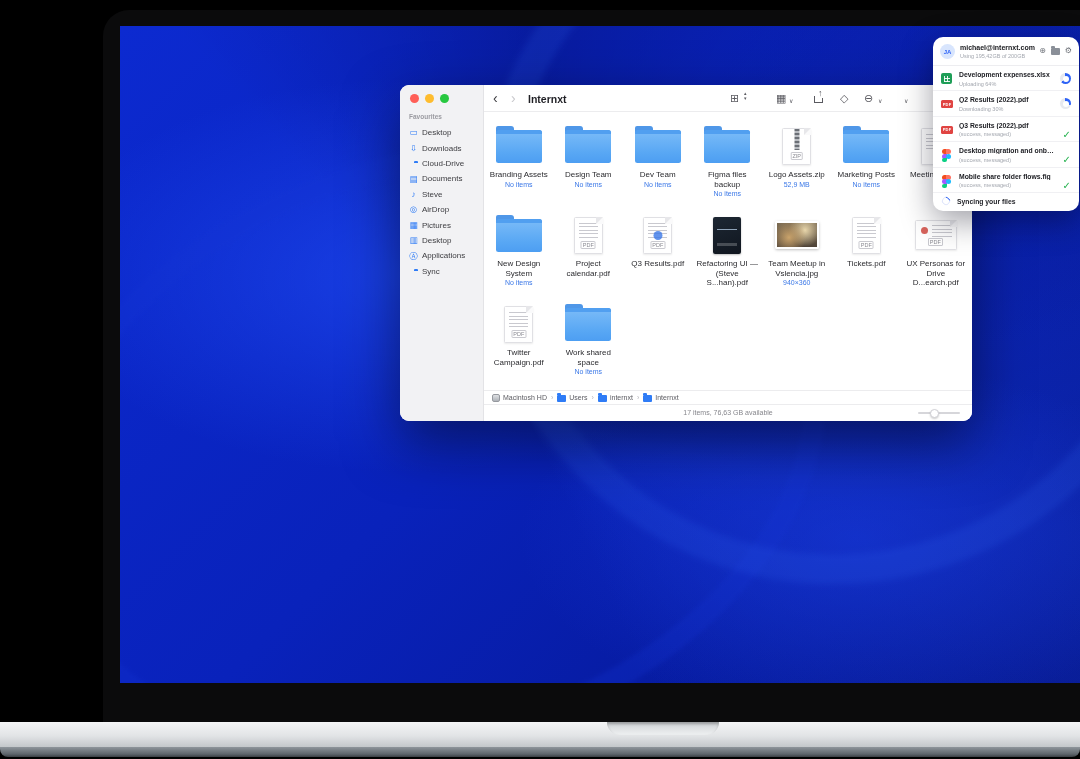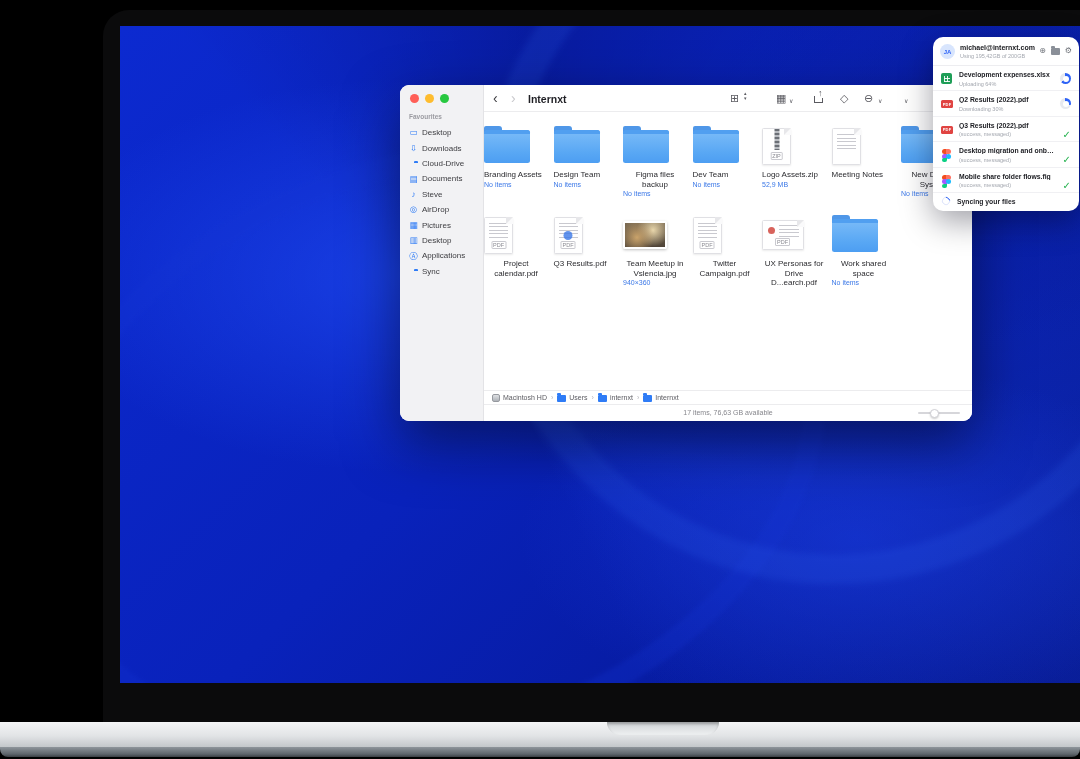--- a/index.html
+++ b/index.html
@@ -58,21 +58,21 @@
   .sorters { position:absolute; top:6px; display:flex; flex-direction:column; font-size:5px;
     line-height:5px; color:#5a5a60; }
   .chev { font-size:6px; color:#5a5a60; position:absolute; top:12px; }
   .share-box { position:absolute; top:11px; width:9px; height:7px; border:1px solid #5a5a60;
     border-top:none; }
   .share-box span { position:absolute; left:2px; top:-7px; font-size:9px; line-height:9px; color:#5a5a60; background:#fff; padding:0 1px;}
 
   
   .grid { position:absolute; left:84px; top:31px; right:0; bottom:31px; overflow:hidden;
     display:grid; grid-template-columns:repeat(7,69.5px); grid-auto-rows:89px; padding-top:6px; }
-  .gi { display:flex; flex-direction:column; align-items:flex-start; padding-top:2px; }
+  .gi { display:flex; flex-direction:column; align-items:center; padding-top:2px; }
   .icwrap { height:44px; display:flex; align-items:center; justify-content:center; }
   .gl { max-width:64px; text-align:center; font-size:8px; line-height:1.2; color:#2b2b2f; margin-top:2px; }
   .gs { font-size:7px; color:#3b78e7; margin-top:1px; }
 
   .ic-folder { position:relative; width:46px; height:33px;
     background:linear-gradient(180deg,#7cbcf8 0%,#58a7f4 70%,#4d9ef2 100%); border-radius:2.5px; }
   .ic-folder::before { content:""; position:absolute; left:0; top:-4px; width:18px; height:6px;
     background:#4f97e8; border-radius:2px 3px 0 0; }
   .ic-folder::after { content:""; position:absolute; left:0; top:0; width:100%; height:4px;
     background:#519ff0; border-radius:2.5px 2.5px 0 0; }
@@ -267,42 +267,49 @@
           <div class="icwrap">
             <div class="ic-folder"></div>
           </div>
           <div class="gl">Design Team</div>
           <div class="gs">No items</div>
         </div>
       <div class="gi">
           <div class="icwrap">
             <div class="ic-folder"></div>
           </div>
+          <div class="gl">Dev Team</div>
+          <div class="gs">No items</div>
+        </div>
+      <div class="gi">
+          <div class="icwrap">
+            <div class="ic-folder"></div>
+          </div>
           <div class="gl">Figma files backup</div>
-          <div class="gs">No items</div>
-        </div>
-      <div class="gi">
-          <div class="icwrap">
-            <div class="ic-folder"></div>
-          </div>
-          <div class="gl">Dev Team</div>
           <div class="gs">No items</div>
         </div>
       <div class="gi">
           <div class="icwrap">
             <div class="page ic-zip">
               <div class="zipper"></div>
               <div class="tagbox">ZIP</div>
             </div>
           </div>
           <div class="gl">Logo Assets.zip</div>
           <div class="gs">52,9 MB</div>
         </div>
       <div class="gi">
           <div class="icwrap">
+            <div class="ic-folder"></div>
+          </div>
+          <div class="gl">Marketing Posts</div>
+          <div class="gs">No items</div>
+        </div>
+      <div class="gi">
+          <div class="icwrap">
             <div class="page">
               <div class="lines"></div>
             </div>
           </div>
           <div class="gl">Meeting Notes</div>
           <div class="gs"></div>
         </div>
 
       <div class="gi">
           <div class="icwrap">
@@ -327,45 +334,62 @@
               <div class="lines"></div>
               <div class="bluedot"></div>
               <div class="tagbox">PDF</div>
             </div>
           </div>
           <div class="gl">Q3 Results.pdf</div>
           <div class="gs"></div>
         </div>
       <div class="gi">
           <div class="icwrap">
+            <div class="ic-book"></div>
+          </div>
+          <div class="gl">Refactoring UI — (Steve S...han).pdf</div>
+          <div class="gs"></div>
+        </div>
+      <div class="gi">
+          <div class="icwrap">
             <div class="ic-img"></div>
           </div>
           <div class="gl">Team Meetup in Vslencia.jpg</div>
           <div class="gs">940×360</div>
         </div>
       <div class="gi">
           <div class="icwrap">
             <div class="page">
               <div class="lines"></div>
               <div class="tagbox">PDF</div>
             </div>
           </div>
-          <div class="gl">Twitter Campaign.pdf</div>
-          <div class="gs"></div>
-        </div>
-
+          <div class="gl">Tickets.pdf</div>
+          <div class="gs"></div>
+        </div>
       <div class="gi">
           <div class="icwrap">
             <div class="page pw">
               <div class="reddot"></div>
               <div class="lines"></div>
               <div class="tagbox">PDF</div>
             </div>
           </div>
           <div class="gl">UX Personas for Drive D...earch.pdf</div>
+          <div class="gs"></div>
+        </div>
+
+      <div class="gi">
+          <div class="icwrap">
+            <div class="page">
+              <div class="lines"></div>
+              <div class="tagbox">PDF</div>
+            </div>
+          </div>
+          <div class="gl">Twitter Campaign.pdf</div>
           <div class="gs"></div>
         </div>
       <div class="gi">
           <div class="icwrap">
             <div class="ic-folder"></div>
           </div>
           <div class="gl">Work shared space</div>
           <div class="gs">No items</div>
         </div>
     </div>

